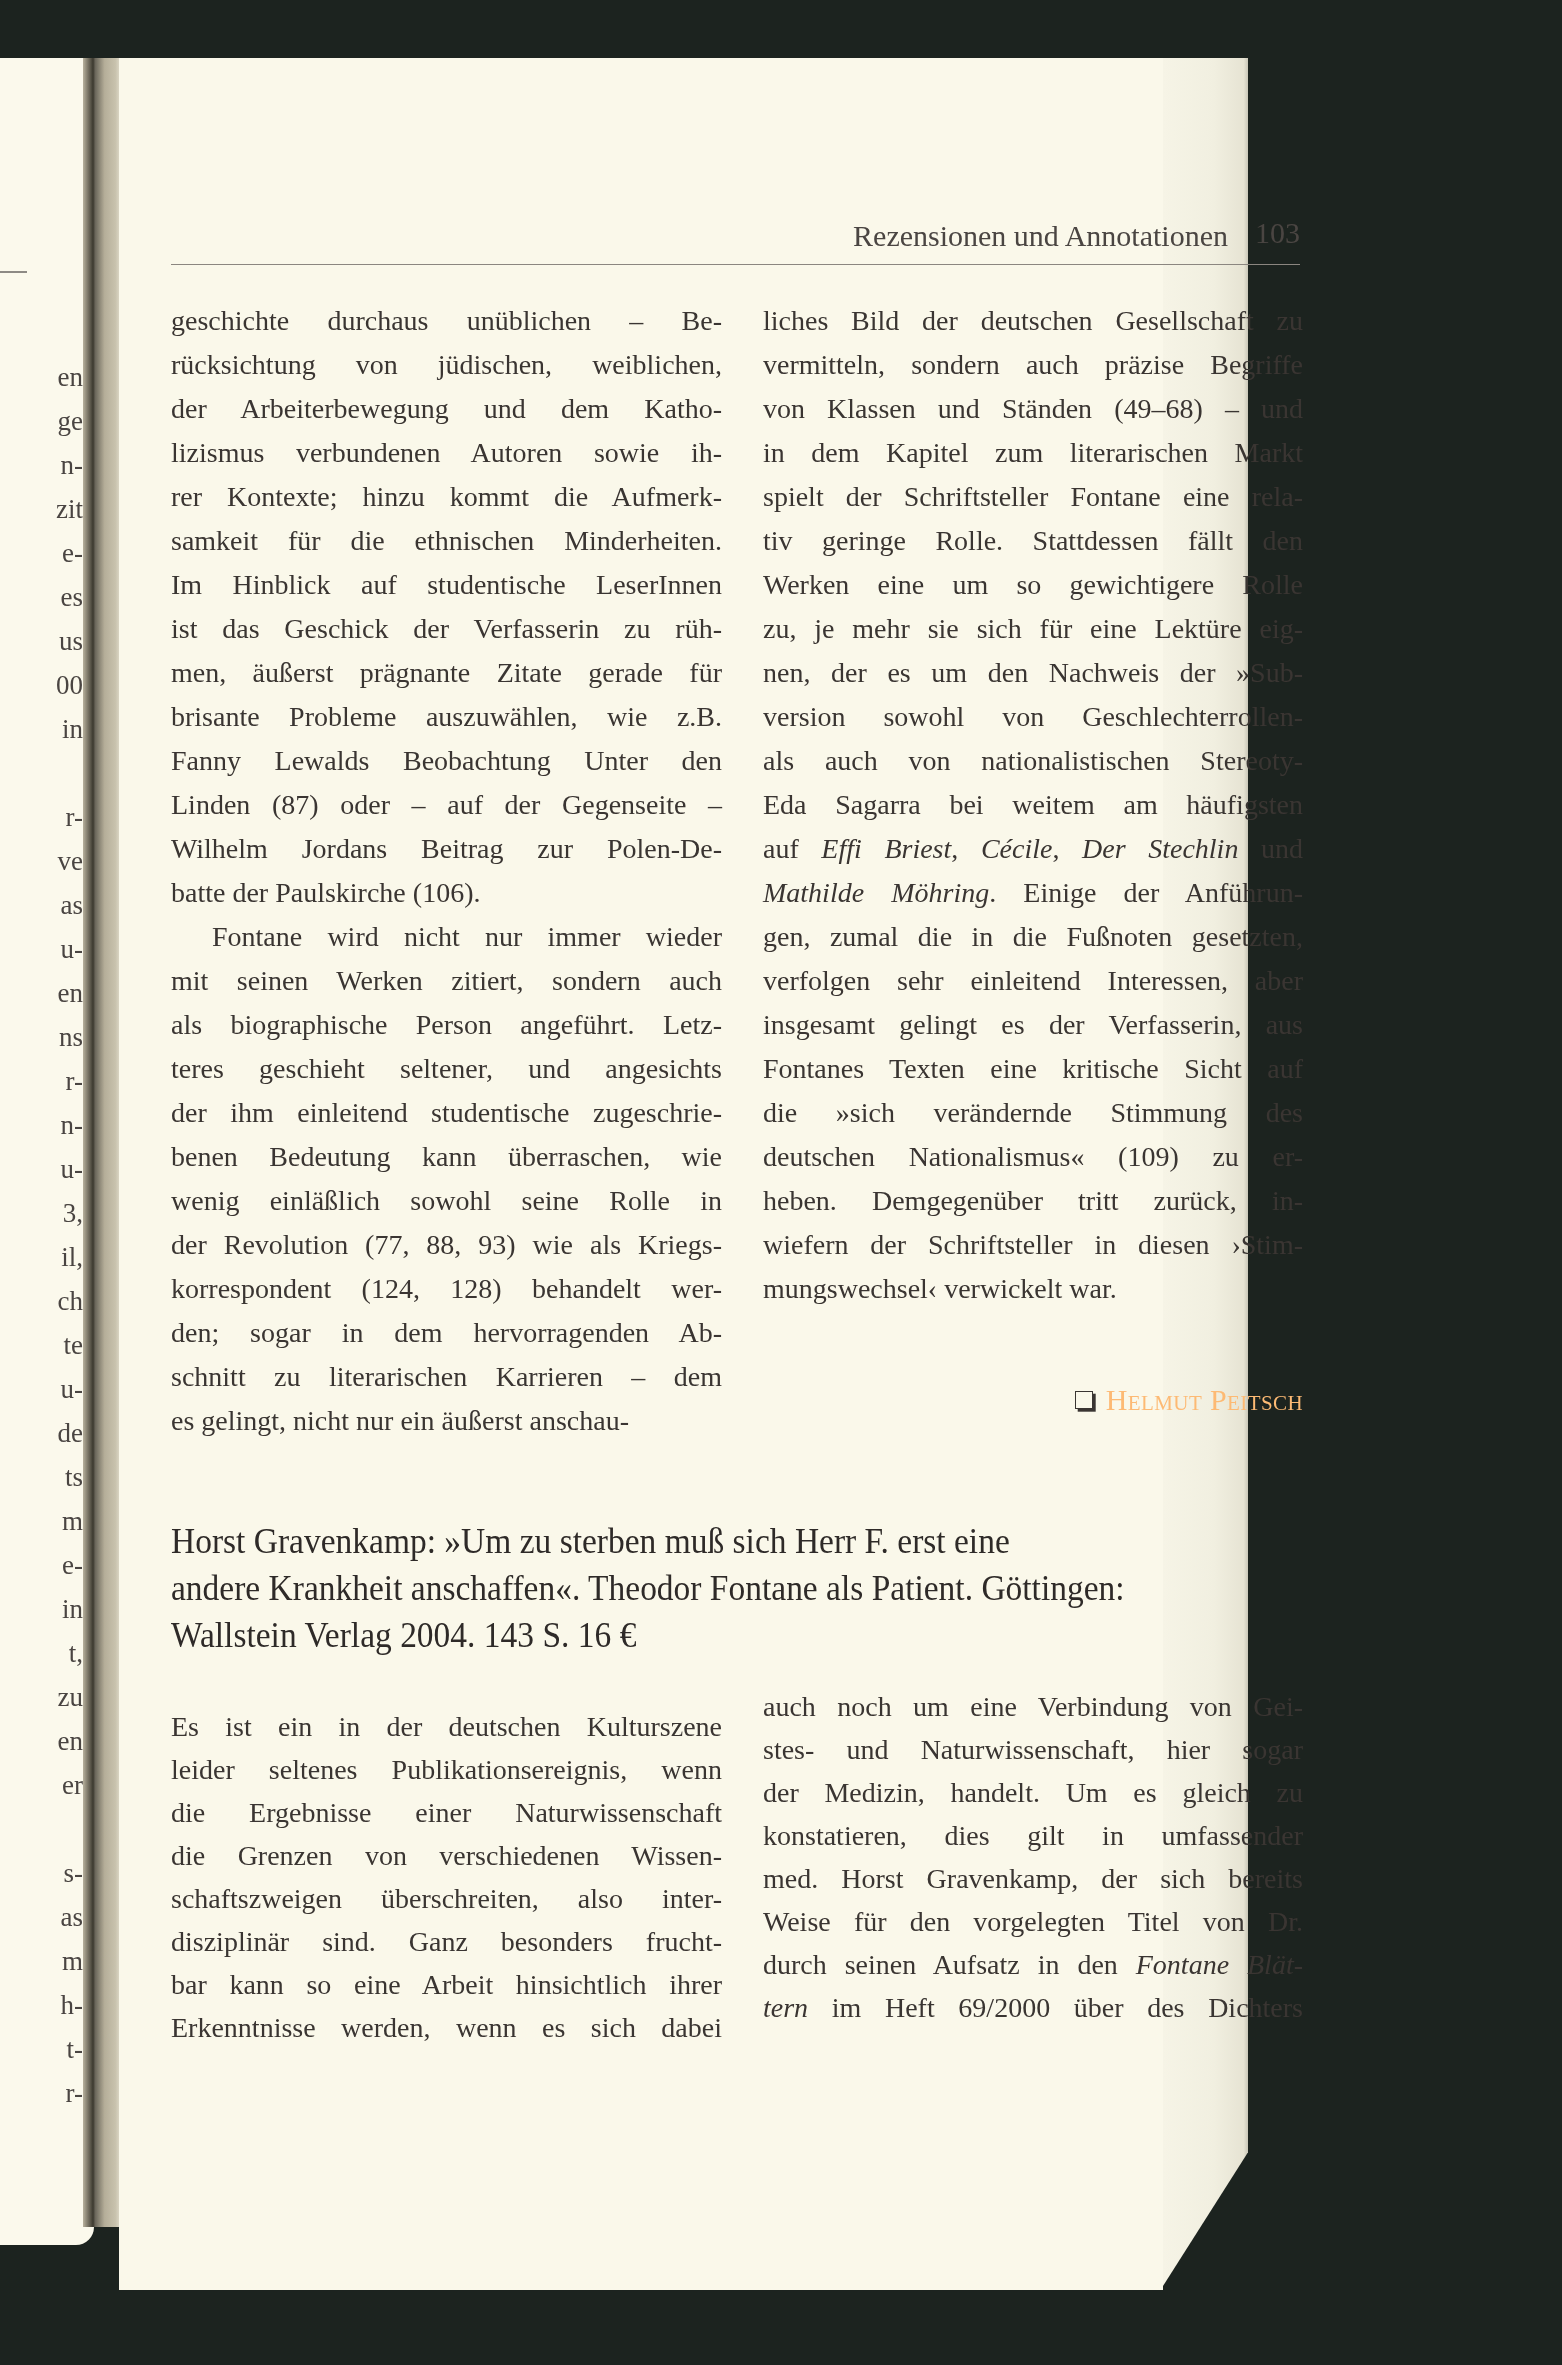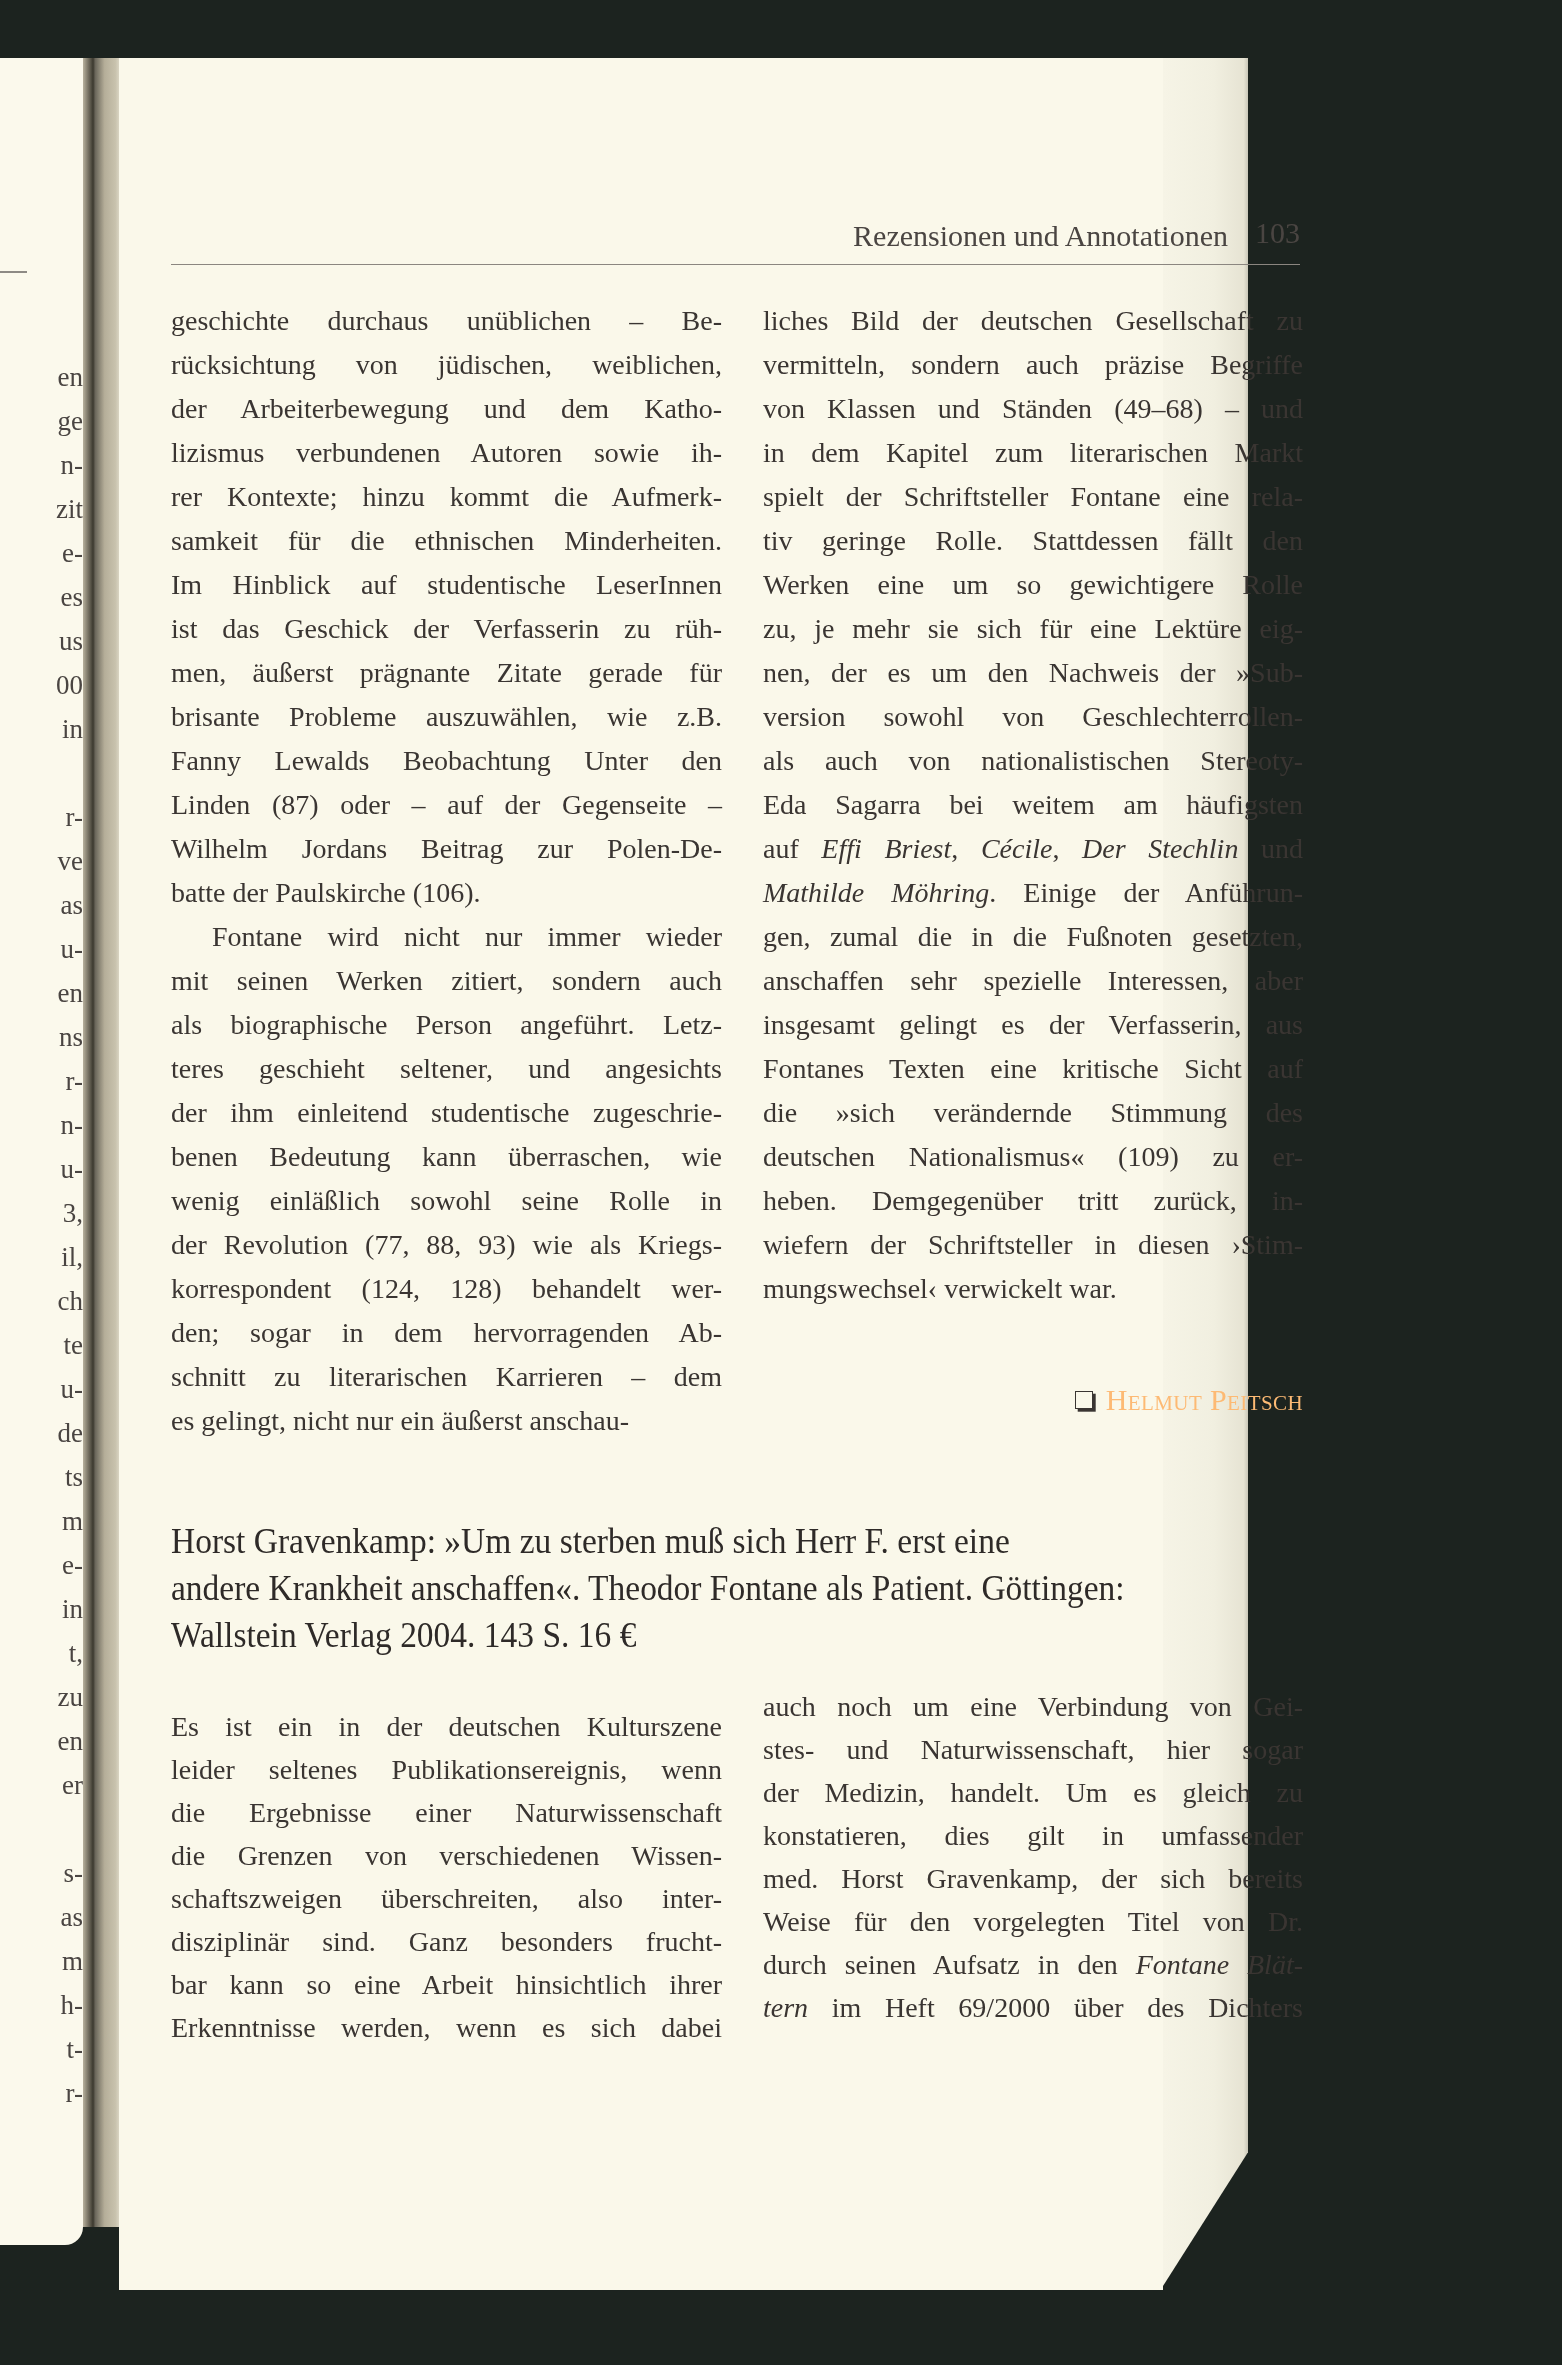--- a/index.html
+++ b/index.html
@@ -5,21 +5,21 @@
   html, body { margin: 0; padding: 0; }
   body {
     width: 1562px; height: 2366px;
     background: #1c231f;
     position: relative; overflow: hidden;
     font-family: "Liberation Serif", "DejaVu Serif", serif;
     color: #3a3532;
   }
   
   .facing-page {
-    position: absolute; left: 0; top: 58px; width: 83px; height: 2187px;
+    position: absolute; left: 0; top: 58px; width: 94px; height: 2187px;
     background: #fbf9ec;
     border-bottom-right-radius: 18px;
   }
   .facing-page .rule {
     position: absolute; left: 0; top: 213px; width: 27px; height: 1.8px; background: #8d8a84;
   }
   .facing-lines {
     position: absolute; left: 0; top: 297px; width: 83px;
     font-size: 27px; line-height: 44px; text-align: right;
     white-space: pre; overflow: hidden; color: #4a4542;
@@ -131,21 +131,21 @@
     <div class="line">tiv geringe Rolle. Stattdessen fällt den</div>
     <div class="line">Werken eine um so gewichtigere Rolle</div>
     <div class="line">zu, je mehr sie sich für eine Lektüre eig-</div>
     <div class="line">nen, der es um den Nachweis der »Sub-</div>
     <div class="line">version sowohl von Geschlechterrollen-</div>
     <div class="line">als auch von nationalistischen Stereoty-</div>
     <div class="line">Eda Sagarra bei weitem am häufigsten</div>
     <div class="line">auf <i>Effi Briest</i>, <i>Cécile</i>, <i>Der Stechlin</i> und</div>
     <div class="line"><i>Mathilde Möhring</i>. Einige der Anführun-</div>
     <div class="line">gen, zumal die in die Fußnoten gesetzten,</div>
-    <div class="line">anschaffen sehr spezielle Interessen, aber</div>
+    <div class="line">verfolgen sehr einleitend Interessen, aber</div>
     <div class="line">insgesamt gelingt es der Verfasserin, aus</div>
     <div class="line">Fontanes Texten eine kritische Sicht auf</div>
     <div class="line">die »sich verändernde Stimmung des</div>
     <div class="line">deutschen Nationalismus« (109) zu er-</div>
     <div class="line">heben. Demgegenüber tritt zurück, in-</div>
     <div class="line">wiefern der Schriftsteller in diesen ›Stim-</div>
     <div class="line last">mungswechsel‹ verwickelt war.</div>
   </div>
 
 <div class="signature">

